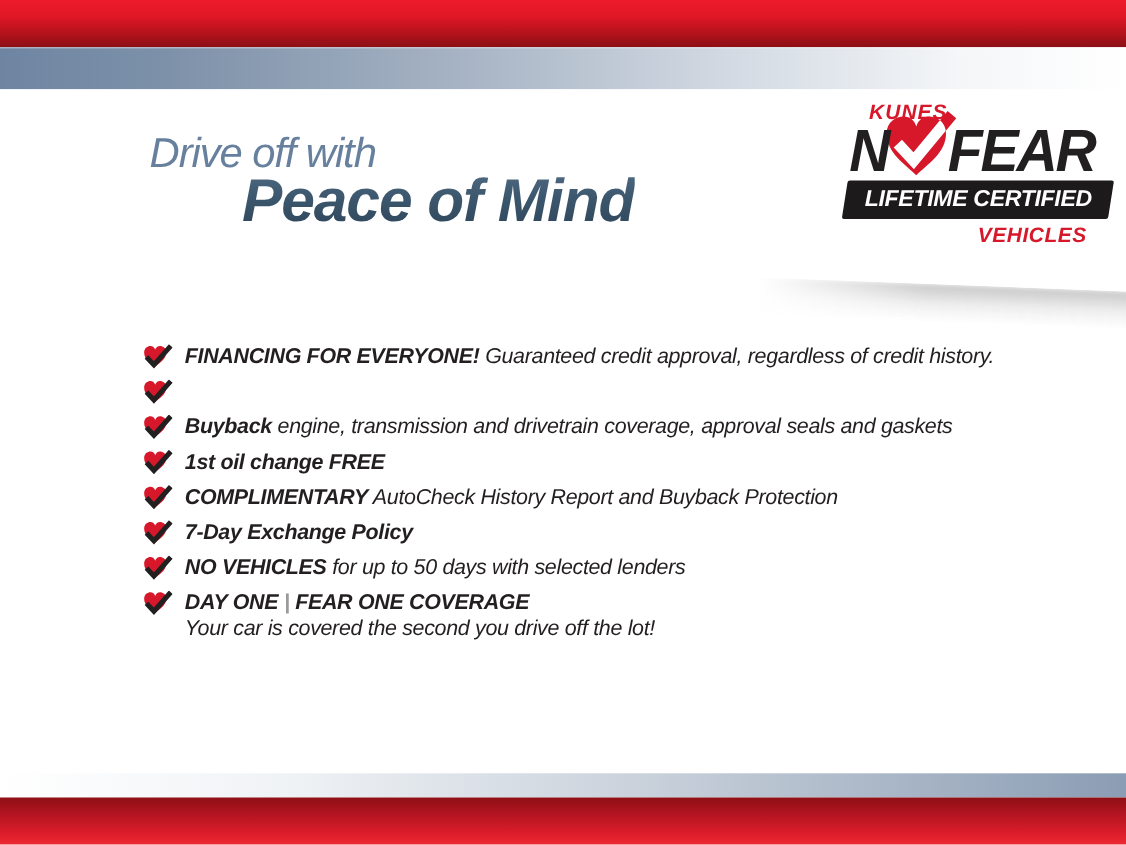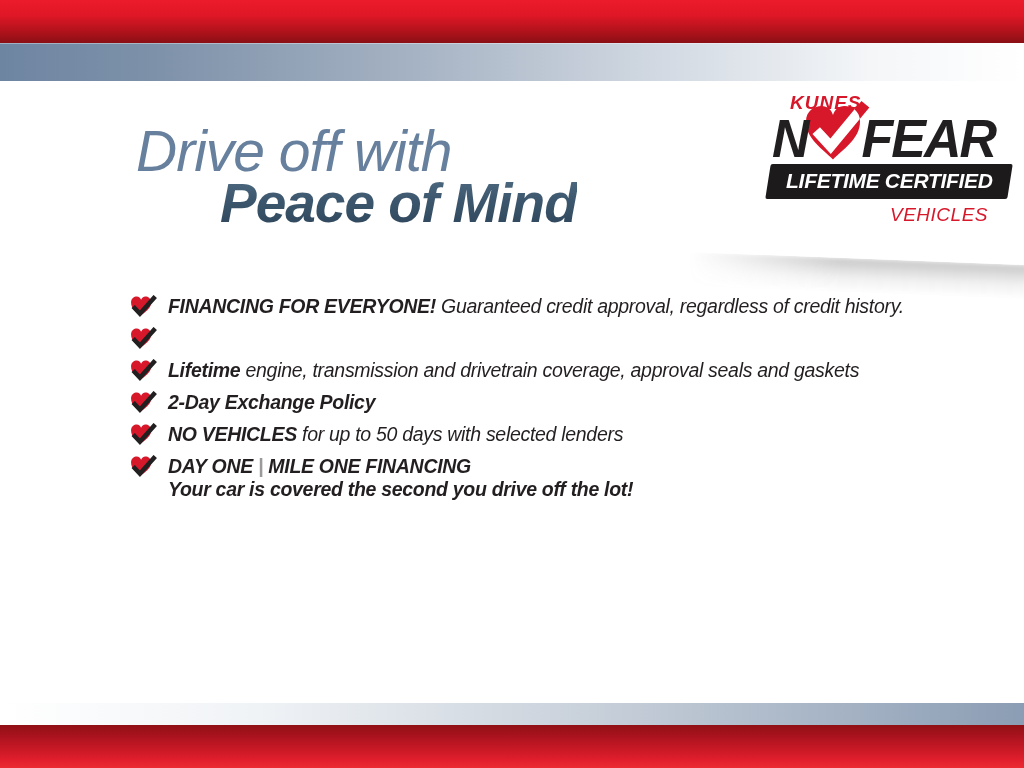--- a/index.html
+++ b/index.html
@@ -20,21 +20,21 @@
   }
   .bar-top-silver {
     position: absolute; left: 0; top: 43px; width: 1024px; height: 38px;
     background: linear-gradient(to right, #6e85a2 0%, #7d91a9 15%, #a5b2c3 40%, #d3dae3 65%, #f4f6f8 85%, #ffffff 100%);
     box-shadow: inset 0 1px 0 rgba(255,255,255,0.35);
   }
 
   
   .headline { position: absolute; left: 136px; top: 120px; font-style: italic; }
   .hl1 {
-    font-size: 57px; font-weight: normal; color: #66809d;
+    font-size: 38px; font-weight: normal; color: #66809d;
     letter-spacing: -1px; line-height: 1.1;
   }
   .hl2 {
     margin-left: 84px; margin-top: -8px;
     font-size: 55px; font-weight: bold; letter-spacing: -1px; line-height: 1.05;
     color: #3a556b;
     background: linear-gradient(180deg, #506c82 0%, #3c576d 45%, #2d4458 100%);
     -webkit-background-clip: text; background-clip: text;
     -webkit-text-fill-color: transparent;
   }
@@ -59,48 +59,48 @@
     padding: 5px 8px 6px 8px;
     display: flex; justify-content: center;
   }
   .logo-bar-text {
     display: inline-block; transform: skewX(9deg);
     font-size: 21px; font-weight: bold; font-style: italic;
     color: #ffffff; letter-spacing: -0.3px; white-space: nowrap;
   }
   .logo-vehicles {
     margin-top: 5px; text-align: right; padding-right: 22px;
-    font-size: 19px; font-weight: normal; font-style: italic;
+    font-size: 19px; font-weight: bold; font-style: italic;
     color: #d7182b; letter-spacing: 0.5px;
   }
 
   
   .swoosh {
     position: absolute; left: 688px; top: 252px; width: 340px; height: 34px;
     transform: rotate(2.2deg); transform-origin: left center;
     background: linear-gradient(to bottom, rgba(90,90,90,0.34) 0%, rgba(120,120,120,0.12) 55%, rgba(255,255,255,0) 100%);
     filter: blur(2.5px);
     -webkit-mask-image: linear-gradient(to right, transparent 0%, #000 45%);
     mask-image: linear-gradient(to right, transparent 0%, #000 45%);
   }
 
   
-  .benefits { position: absolute; left: 130px; top: 295px; width: 810px; list-style: none; }
+  .benefits { position: absolute; left: 130px; top: 313px; width: 810px; list-style: none; }
   .benefit {
     display: flex; align-items: flex-start; gap: 11px;
     margin-bottom: 9px;
     font-style: italic; font-size: 19.5px; line-height: 23px;
     color: #231f20; letter-spacing: -0.3px;
   }
   .benefit .check-icon { flex: 0 0 auto; width: 27px; height: 23px; margin-top: 0px; }
   .benefit .seg-bold { font-weight: bold; }
   .benefit .seg-regular { font-weight: normal; }
   .benefit .seg-divider { font-weight: bold; color: #9a9a9a; }
   .benefit .text-wrap { display: block; }
-  .benefit .subline { font-weight: bold; display: block; }
+  .benefit .subline { font-weight: normal; display: block; }
 </style>
 </head>
 <body>
 
 <div class="canvas">
 
   <div class="bar-top-red"></div>
   <div class="bar-top-silver"></div>
 
   <div class="headline">
@@ -146,48 +146,62 @@
       <path fill="#d7182b" d="M42 88 C 28 74, 3 58, 3 31 C 3 14, 16 6, 27 6 C 36 6, 42 12, 45 20 C 48 12, 54 6, 63 6 C 74 6, 87 14, 87 31 C 87 58, 56 74, 42 88 Z"></path>
       <polyline points="12,48 40,78 104,6" fill="none" stroke="#221f20" stroke-width="19"></polyline>
     </svg>
   </li>
 
   <li class="benefit">
     <svg class="check-icon" viewBox="0 0 110 96">
       <path fill="#d7182b" d="M42 88 C 28 74, 3 58, 3 31 C 3 14, 16 6, 27 6 C 36 6, 42 12, 45 20 C 48 12, 54 6, 63 6 C 74 6, 87 14, 87 31 C 87 58, 56 74, 42 88 Z"></path>
       <polyline points="12,48 40,78 104,6" fill="none" stroke="#221f20" stroke-width="19"></polyline>
     </svg>
-    <span class="text-wrap"><span class="seg-bold">Lifetime</span><span class="seg-regular"> engine, transmission and drivetrain coverage, approval seals and gaskets</span></span>
-  </li>
-
-
-
-
-  <li class="benefit">
-    <svg class="check-icon" viewBox="0 0 110 96">
-      <path fill="#d7182b" d="M42 88 C 28 74, 3 58, 3 31 C 3 14, 16 6, 27 6 C 36 6, 42 12, 45 20 C 48 12, 54 6, 63 6 C 74 6, 87 14, 87 31 C 87 58, 56 74, 42 88 Z"></path>
-      <polyline points="12,48 40,78 104,6" fill="none" stroke="#221f20" stroke-width="19"></polyline>
-    </svg>
-    <span class="text-wrap"><span class="seg-bold">2-Day Exchange Policy</span></span>
+    <span class="text-wrap"><span class="seg-bold">Buyback</span><span class="seg-regular"> engine, transmission and drivetrain coverage, approval seals and gaskets</span></span>
+  </li>
+
+  <li class="benefit">
+    <svg class="check-icon" viewBox="0 0 110 96">
+      <path fill="#d7182b" d="M42 88 C 28 74, 3 58, 3 31 C 3 14, 16 6, 27 6 C 36 6, 42 12, 45 20 C 48 12, 54 6, 63 6 C 74 6, 87 14, 87 31 C 87 58, 56 74, 42 88 Z"></path>
+      <polyline points="12,48 40,78 104,6" fill="none" stroke="#221f20" stroke-width="19"></polyline>
+    </svg>
+    <span class="text-wrap"><span class="seg-bold">1st oil change FREE</span></span>
+  </li>
+
+
+  <li class="benefit">
+    <svg class="check-icon" viewBox="0 0 110 96">
+      <path fill="#d7182b" d="M42 88 C 28 74, 3 58, 3 31 C 3 14, 16 6, 27 6 C 36 6, 42 12, 45 20 C 48 12, 54 6, 63 6 C 74 6, 87 14, 87 31 C 87 58, 56 74, 42 88 Z"></path>
+      <polyline points="12,48 40,78 104,6" fill="none" stroke="#221f20" stroke-width="19"></polyline>
+    </svg>
+    <span class="text-wrap"><span class="seg-bold">COMPLIMENTARY</span><span class="seg-regular"> AutoCheck History Report and Buyback Protection</span></span>
+  </li>
+
+  <li class="benefit">
+    <svg class="check-icon" viewBox="0 0 110 96">
+      <path fill="#d7182b" d="M42 88 C 28 74, 3 58, 3 31 C 3 14, 16 6, 27 6 C 36 6, 42 12, 45 20 C 48 12, 54 6, 63 6 C 74 6, 87 14, 87 31 C 87 58, 56 74, 42 88 Z"></path>
+      <polyline points="12,48 40,78 104,6" fill="none" stroke="#221f20" stroke-width="19"></polyline>
+    </svg>
+    <span class="text-wrap"><span class="seg-bold">7-Day Exchange Policy</span></span>
   </li>
 
   <li class="benefit">
     <svg class="check-icon" viewBox="0 0 110 96">
       <path fill="#d7182b" d="M42 88 C 28 74, 3 58, 3 31 C 3 14, 16 6, 27 6 C 36 6, 42 12, 45 20 C 48 12, 54 6, 63 6 C 74 6, 87 14, 87 31 C 87 58, 56 74, 42 88 Z"></path>
       <polyline points="12,48 40,78 104,6" fill="none" stroke="#221f20" stroke-width="19"></polyline>
     </svg>
     <span class="text-wrap"><span class="seg-bold">NO VEHICLES</span><span class="seg-regular"> for up to 50 days with selected lenders</span></span>
   </li>
 
   <li class="benefit">
     <svg class="check-icon" viewBox="0 0 110 96">
       <path fill="#d7182b" d="M42 88 C 28 74, 3 58, 3 31 C 3 14, 16 6, 27 6 C 36 6, 42 12, 45 20 C 48 12, 54 6, 63 6 C 74 6, 87 14, 87 31 C 87 58, 56 74, 42 88 Z"></path>
       <polyline points="12,48 40,78 104,6" fill="none" stroke="#221f20" stroke-width="19"></polyline>
     </svg>
-    <span class="text-wrap"><span class="seg-bold">DAY ONE</span><span class="seg-divider"> | </span><span class="seg-bold">MILE ONE FINANCING</span><span class="subline">Your car is covered the second you drive off the lot!</span></span>
+    <span class="text-wrap"><span class="seg-bold">DAY ONE</span><span class="seg-divider"> | </span><span class="seg-bold">FEAR ONE COVERAGE</span><span class="subline">Your car is covered the second you drive off the lot!</span></span>
   </li>
 </ul>
 
   <div class="bar-bottom-silver" style="position:absolute; left:0; top:703px; width:1024px; height:22px;
               background: linear-gradient(to right, #ffffff 0%, #f0f3f6 25%, #c8d0da 58%, #8b9db4 100%);"></div>
   <div class="bar-bottom-red" style="position:absolute; left:0; top:725px; width:1024px; height:43px;
               background: linear-gradient(to bottom, #8f1015 0%, #b31420 35%, #e01e2c 80%, #ec2a33 100%);"></div>
 </div>
 
 </body></html>

